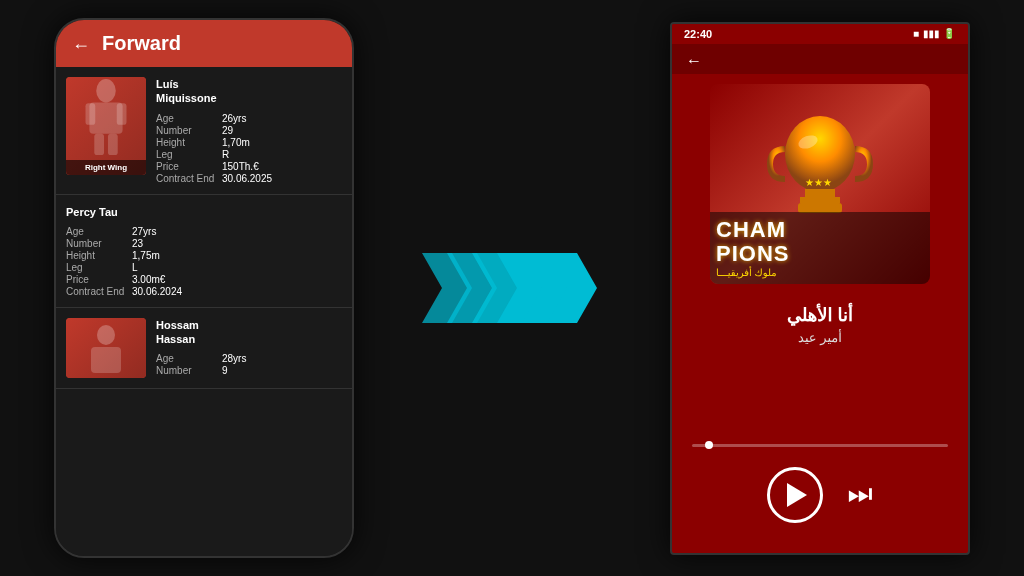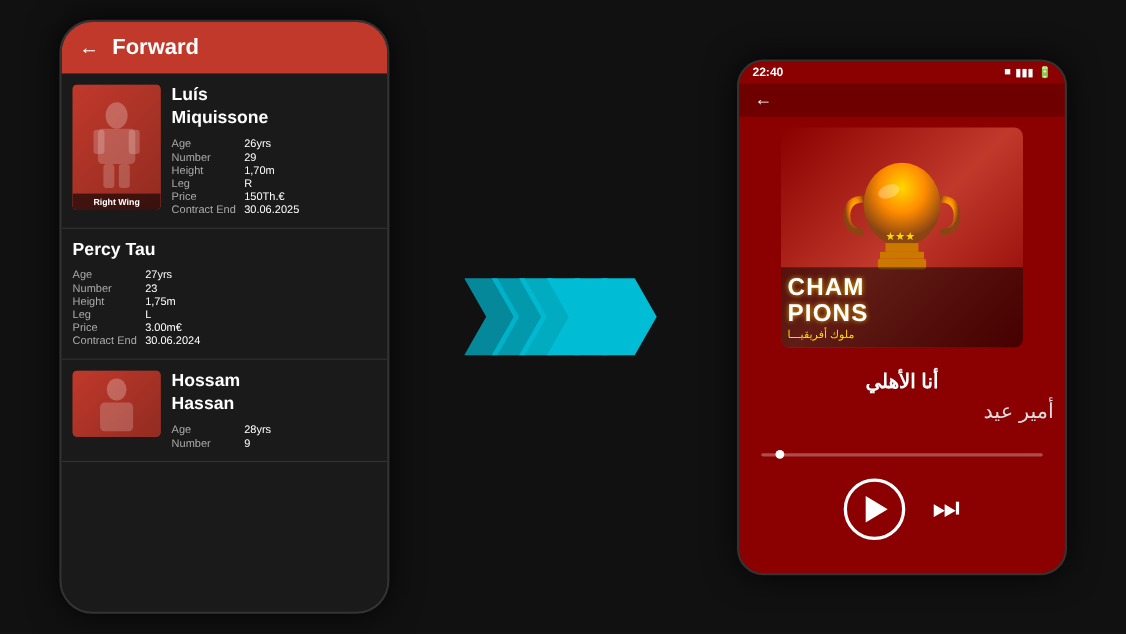--- a/index.html
+++ b/index.html
@@ -66,21 +66,21 @@
 
     .player-card {
       border-bottom: 1px solid #333;
       padding: 10px;
       display: flex;
       gap: 10px;
     }
 
     .player-photo {
       width: 80px;
-      height: 114px;
+      height: 98px;
       background: #c0392b;
       border-radius: 4px;
       flex-shrink: 0;
       position: relative;
       overflow: hidden;
       display: flex;
       flex-direction: column;
       align-items: center;
       justify-content: flex-end;
     }
@@ -105,21 +105,21 @@
 
     .player-info {
       flex: 1;
       display: flex;
       flex-direction: column;
       gap: 1px;
     }
 
     .player-name {
       color: white;
-      font-size: 16px;
+      font-size: 11px;
       font-weight: bold;
       margin-bottom: 6px;
       line-height: 1.3;
     }
 
     .info-row {
       display: flex;
       gap: 6px;
       align-items: flex-end;
     }
@@ -144,23 +144,23 @@
     }
 
     .arrow-chevrons {
       display: flex;
       gap: -5px;
     }
 
     
     .phone-right {
       width: 300px;
-      height: 469px;
+      height: 533px;
       background: #8b0000;
-      border-radius: 24px;
+      border-radius: 4px;
       border: 2px solid #333;
       overflow: hidden;
       display: flex;
       flex-direction: column;
       box-shadow: 0 0 30px rgba(0,0,0,0.8);
     }
 
     .status-bar {
       display: flex;
       justify-content: space-between;
@@ -242,23 +242,22 @@
     .song-title {
       color: white;
       font-size: 18px;
       font-weight: bold;
       direction: rtl;
       margin-bottom: 4px;
     }
 
     .song-artist {
       color: #ddd;
-      font-size: 19px;
+      font-size: 13px;
       direction: rtl;
-      text-align: right;
     }
 
     .progress-bar-container {
       padding: 0 20px;
       margin: 10px 0;
     }
 
     .progress-bar {
       height: 3px;
       background: rgba(255,255,255,0.3);

